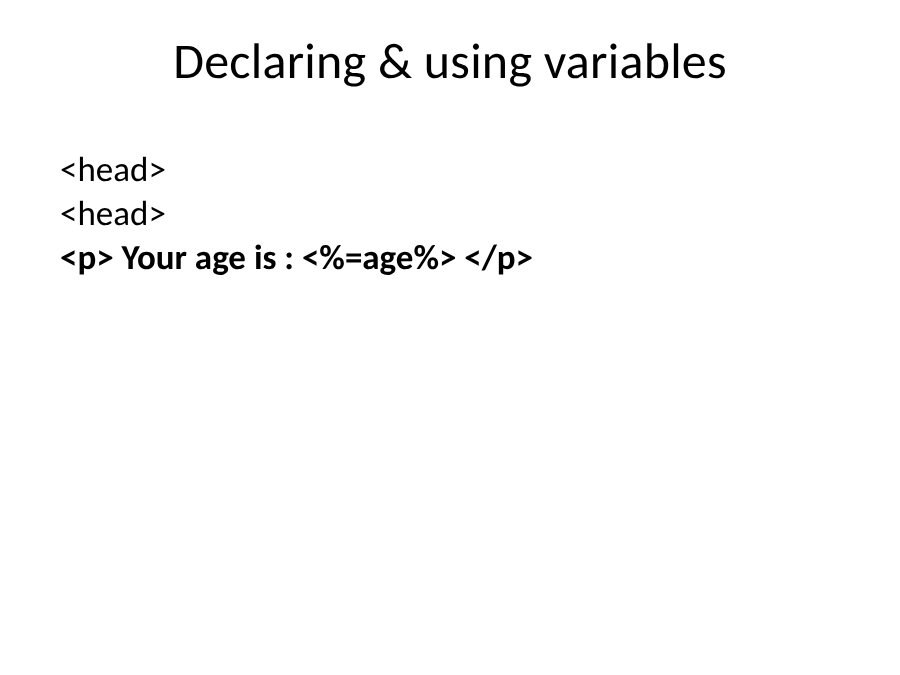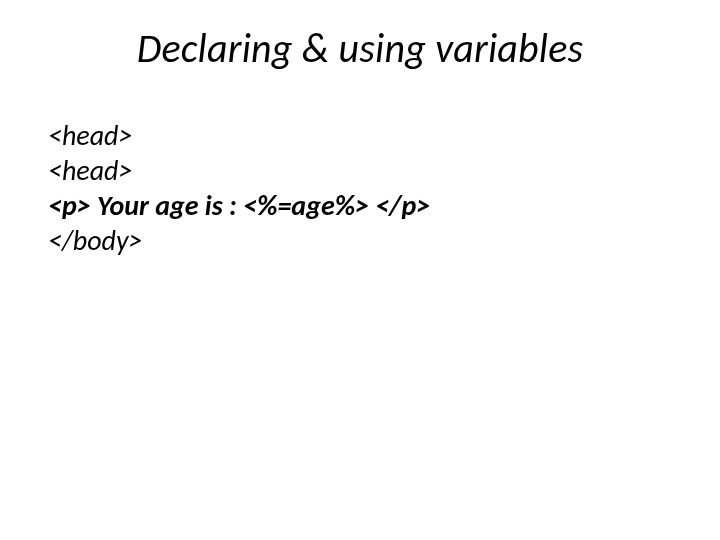--- a/index.html
+++ b/index.html
@@ -9,21 +9,20 @@
     height: 540px;
     background: #ffffff;
     font-family: Calibri, "Segoe UI", Arial, sans-serif;
     color: #000000;
   }
   .slide {
     position: relative;
     width: 720px;
     height: 540px;
     box-sizing: border-box;
-    font-style: italic;
   }
   .title {
     position: absolute;
     top: 24px;
     left: 0;
     width: 720px;
     text-align: center;
     font-size: 40px;
     font-weight: 400;
     letter-spacing: 0.2px;
@@ -38,14 +37,14 @@
   }
   .bold {
     font-weight: 700;
   }
 </style>
 </head>
 <body>
 
 <div class="slide">
   <div class="title">Declaring &amp; using variables</div>
-  <div class="body"><div>&lt;head&gt;</div><div>&lt;head&gt;</div><div class="bold">&lt;p&gt; Your age is : &lt;%=age%&gt; &lt;/p&gt;</div><div>&lt;/body&gt;</div></div>
+  <div class="body"><div>&lt;head&gt;</div><div>&lt;head&gt;</div><div class="bold">&lt;p&gt; Your age is : &lt;%=age%&gt; &lt;/p&gt;</div></div>
 </div>
 
 </body></html>

